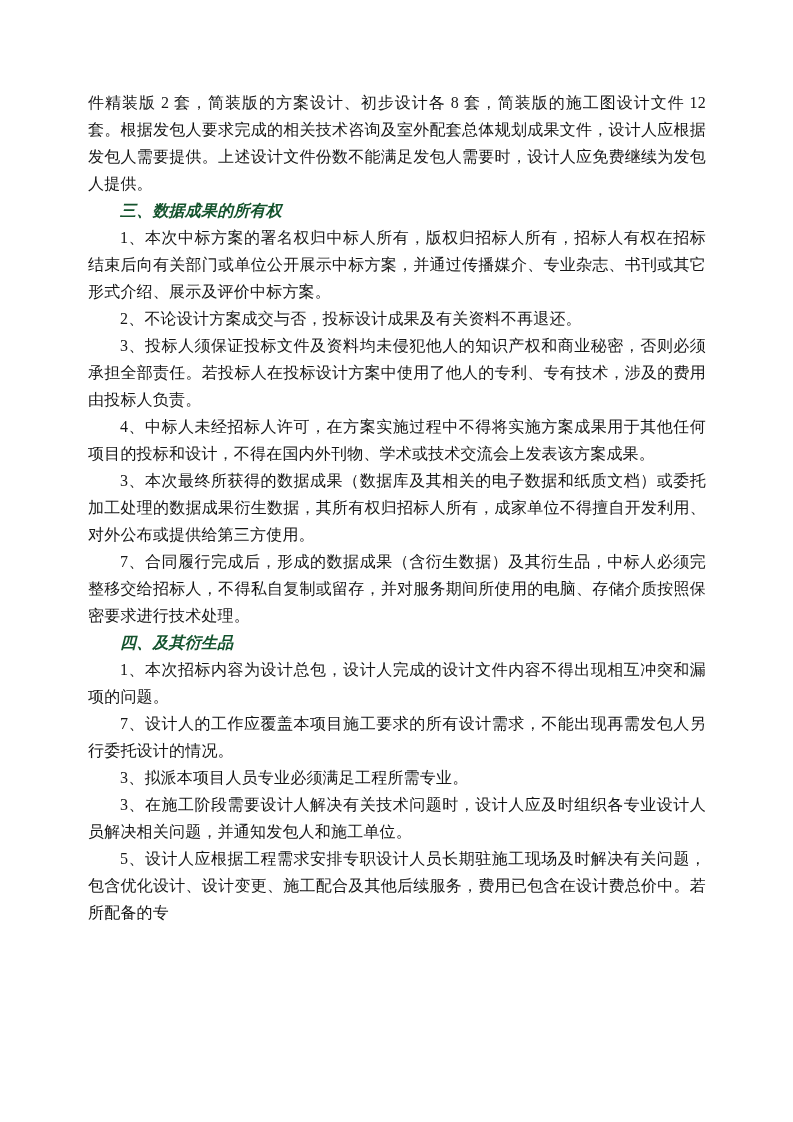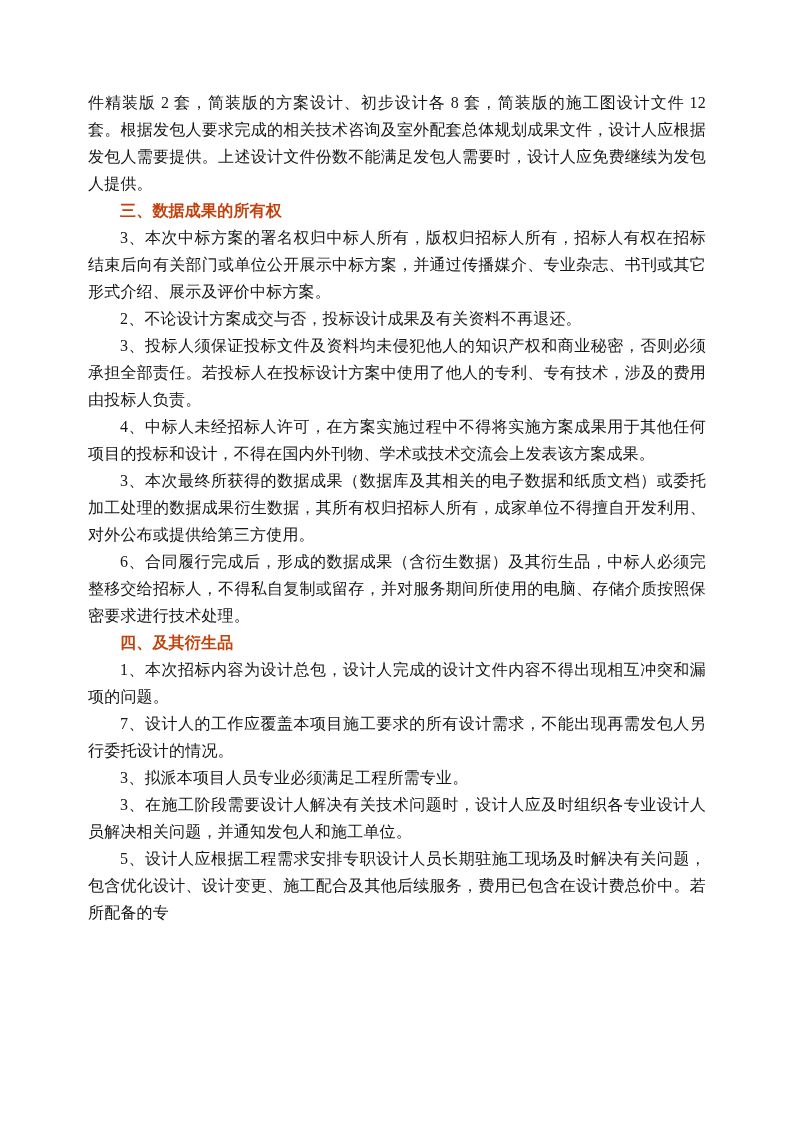--- a/index.html
+++ b/index.html
@@ -30,48 +30,49 @@
     text-align: justify;
     text-justify: inter-ideograph;
     letter-spacing: 0.2px;
   }
   .indent {
     text-indent: 2em;
   }
   .heading {
     font-weight: bold;
     text-indent: 2em;
-    color: #c2410c;
+    color: #14532d;
     font-family: "Liberation Sans", sans-serif;
+    font-style: italic;
   }
   .page-footer {
     position: absolute;
     left: 0;
     top: 1037px;
     width: 100%;
     text-align: center;
     font-size: 17px;
     line-height: 18px;
     color: #222222;
     font-family: "Liberation Serif", serif;
   }
 </style>
 </head>
 <body>
 
 <div class="page">
   <div class="content">
     <p class="para">件精装版 2 套，简装版的方案设计、初步设计各 8 套，简装版的施工图设计文件 12 套。根据发包人要求完成的相关技术咨询及室外配套总体规划成果文件，设计人应根据发包人需要提供。上述设计文件份数不能满足发包人需要时，设计人应免费继续为发包人提供。</p>
     <p class="para heading">三、数据成果的所有权</p>
-    <p class="para indent">3、本次中标方案的署名权归中标人所有，版权归招标人所有，招标人有权在招标结束后向有关部门或单位公开展示中标方案，并通过传播媒介、专业杂志、书刊或其它形式介绍、展示及评价中标方案。</p>
+    <p class="para indent">1、本次中标方案的署名权归中标人所有，版权归招标人所有，招标人有权在招标结束后向有关部门或单位公开展示中标方案，并通过传播媒介、专业杂志、书刊或其它形式介绍、展示及评价中标方案。</p>
     <p class="para indent">2、不论设计方案成交与否，投标设计成果及有关资料不再退还。</p>
     <p class="para indent">3、投标人须保证投标文件及资料均未侵犯他人的知识产权和商业秘密，否则必须承担全部责任。若投标人在投标设计方案中使用了他人的专利、专有技术，涉及的费用由投标人负责。</p>
     <p class="para indent">4、中标人未经招标人许可，在方案实施过程中不得将实施方案成果用于其他任何项目的投标和设计，不得在国内外刊物、学术或技术交流会上发表该方案成果。</p>
     <p class="para indent">3、本次最终所获得的数据成果（数据库及其相关的电子数据和纸质文档）或委托加工处理的数据成果衍生数据，其所有权归招标人所有，成家单位不得擅自开发利用、对外公布或提供给第三方使用。</p>
-    <p class="para indent">6、合同履行完成后，形成的数据成果（含衍生数据）及其衍生品，中标人必须完整移交给招标人，不得私自复制或留存，并对服务期间所使用的电脑、存储介质按照保密要求进行技术处理。</p>
+    <p class="para indent">7、合同履行完成后，形成的数据成果（含衍生数据）及其衍生品，中标人必须完整移交给招标人，不得私自复制或留存，并对服务期间所使用的电脑、存储介质按照保密要求进行技术处理。</p>
     <p class="para heading">四、及其衍生品</p>
     <p class="para indent">1、本次招标内容为设计总包，设计人完成的设计文件内容不得出现相互冲突和漏项的问题。</p>
     <p class="para indent">7、设计人的工作应覆盖本项目施工要求的所有设计需求，不能出现再需发包人另行委托设计的情况。</p>
     <p class="para indent">3、拟派本项目人员专业必须满足工程所需专业。</p>
     <p class="para indent">3、在施工阶段需要设计人解决有关技术问题时，设计人应及时组织各专业设计人员解决相关问题，并通知发包人和施工单位。</p>
     <p class="para indent">5、设计人应根据工程需求安排专职设计人员长期驻施工现场及时解决有关问题，包含优化设计、设计变更、施工配合及其他后续服务，费用已包含在设计费总价中。若所配备的专</p>
   </div>
   <div class="page-footer">59</div>
 </div>
 

